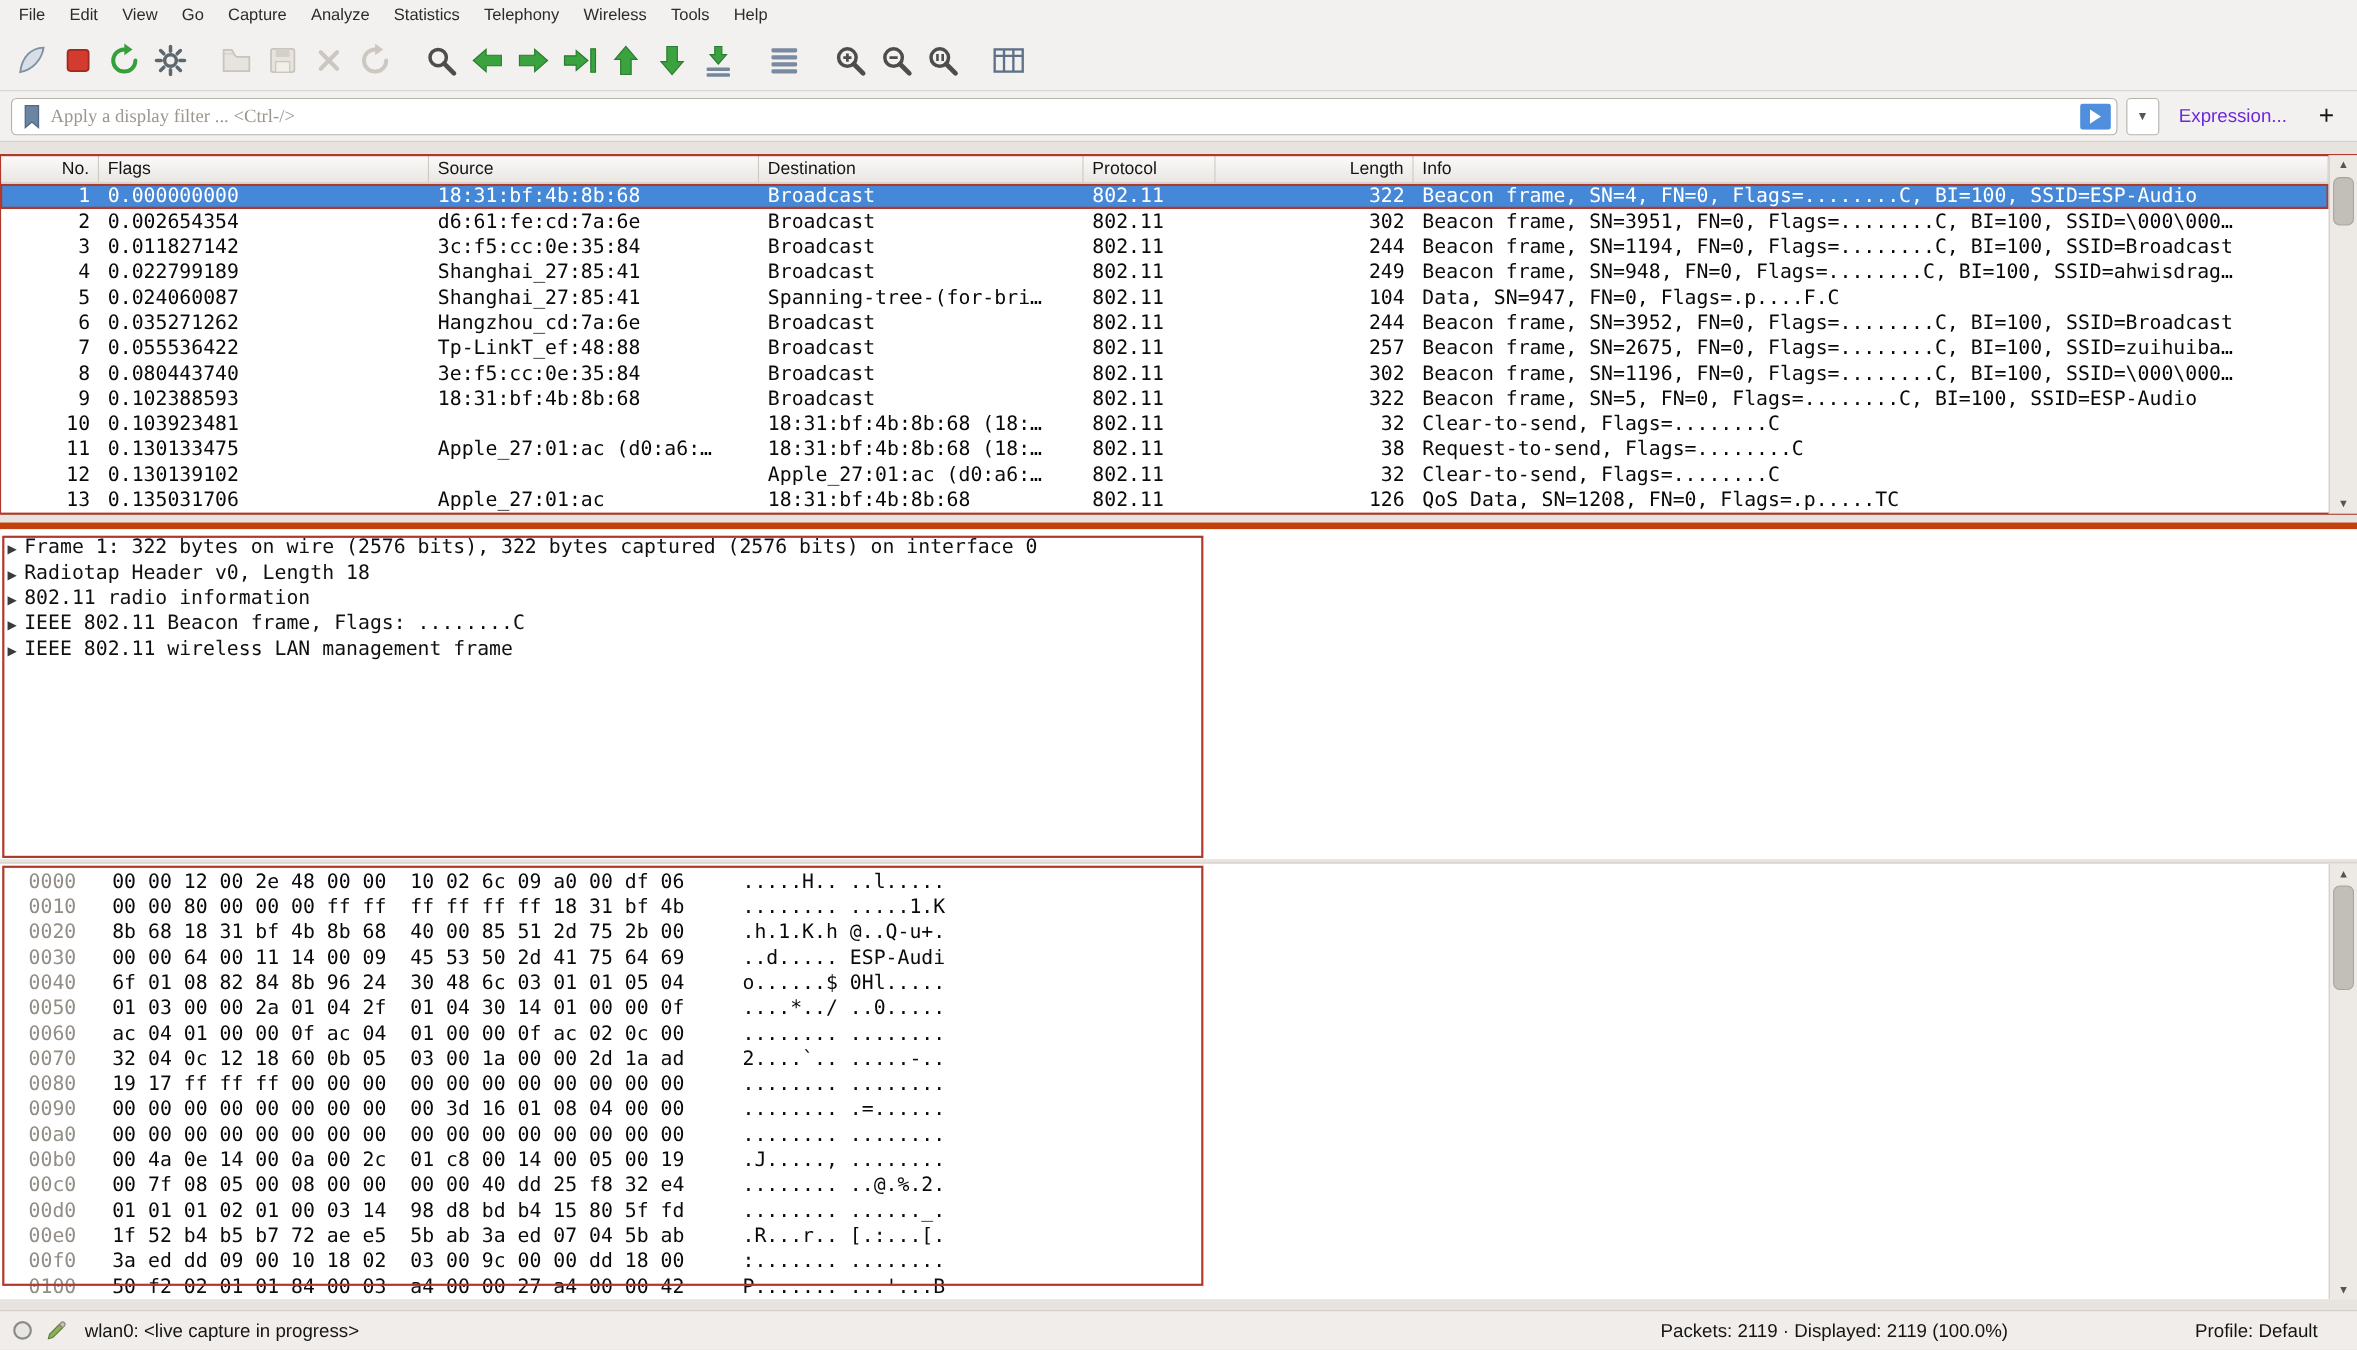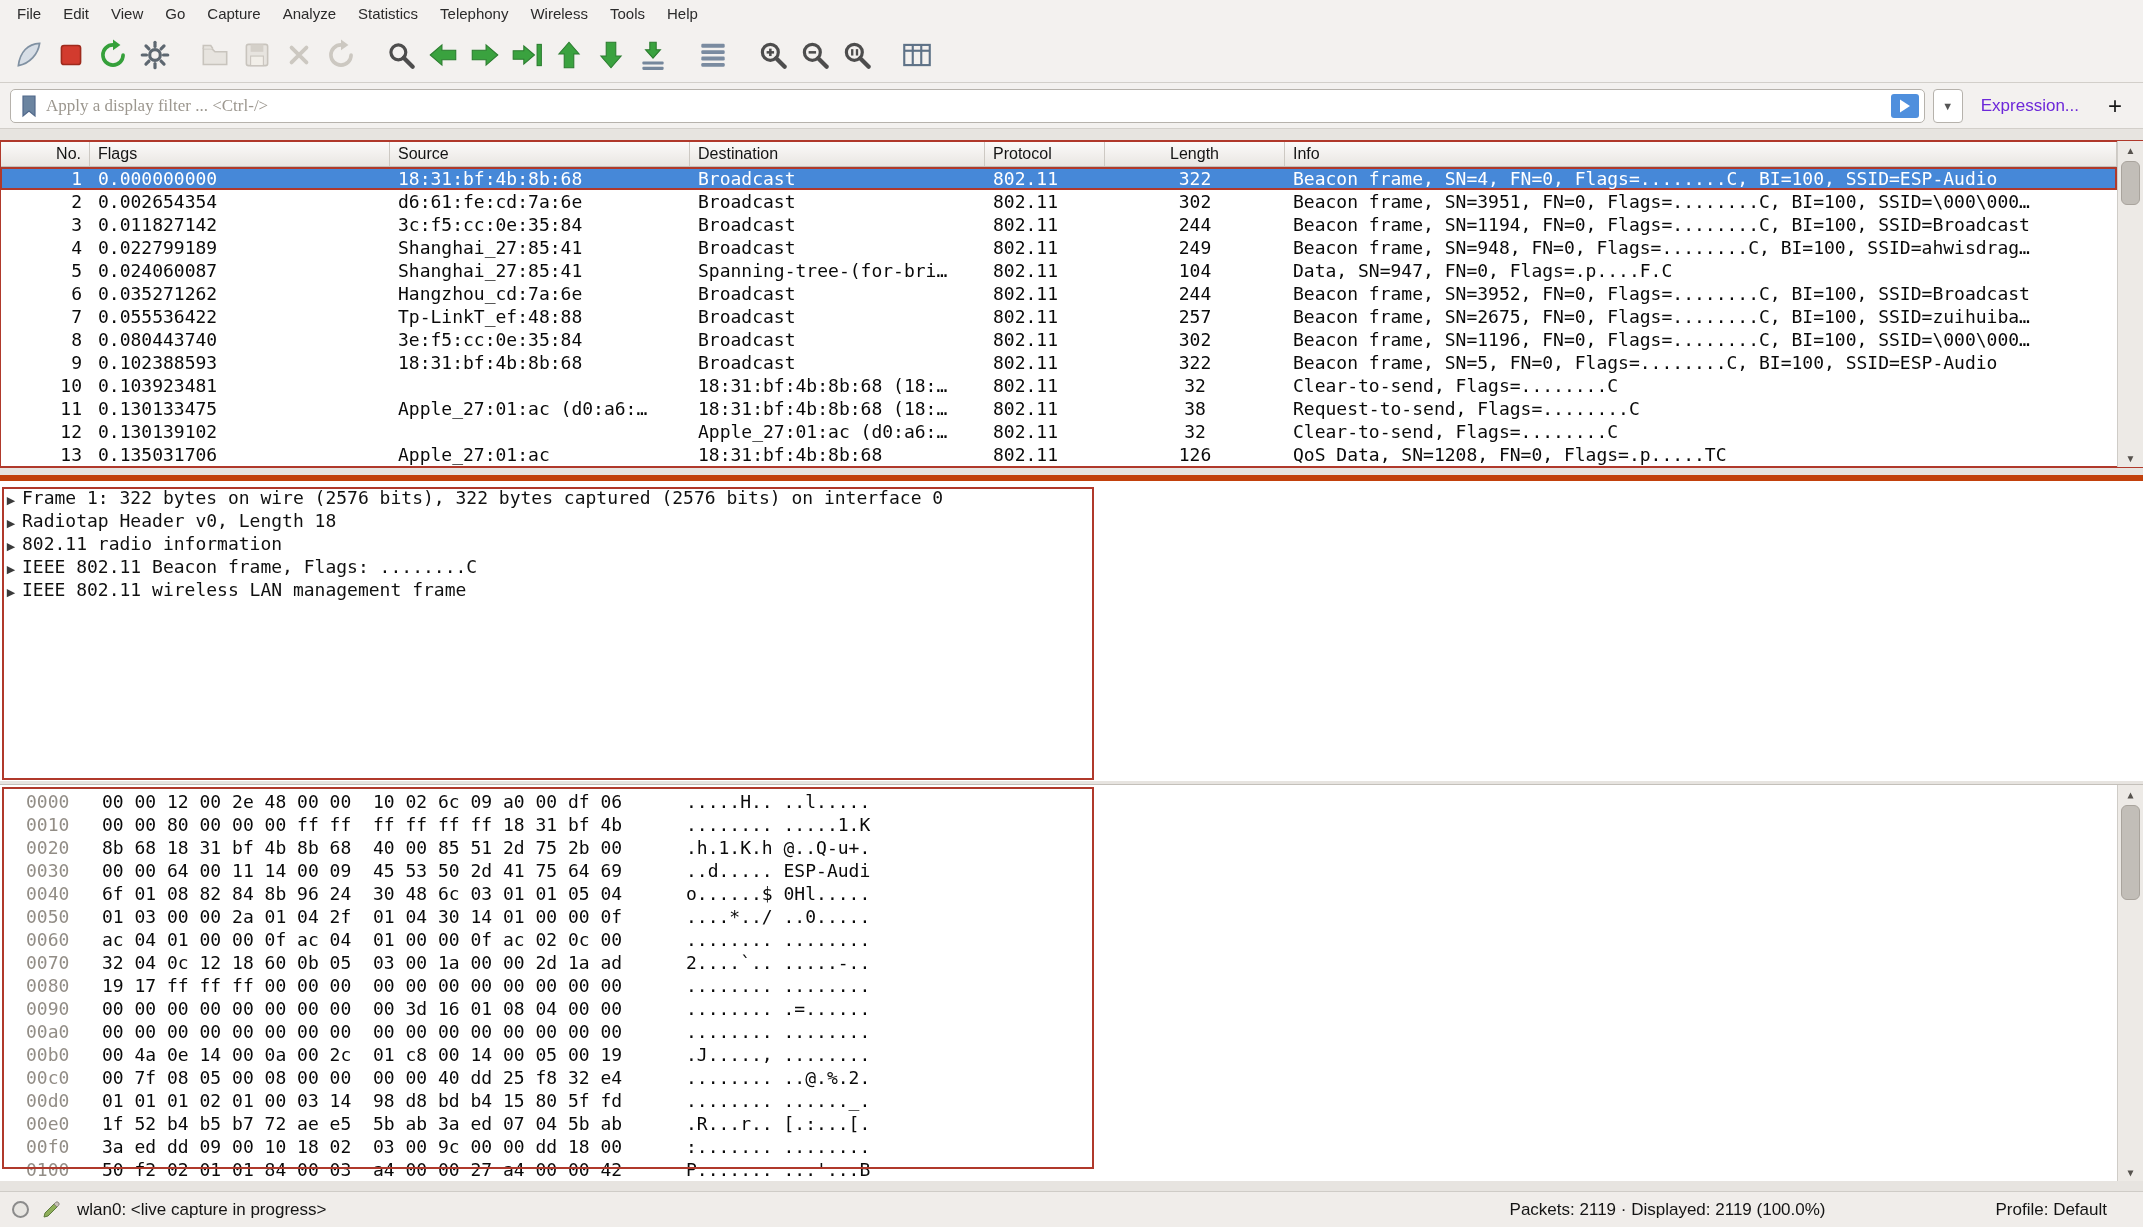--- a/index.html
+++ b/index.html
@@ -22,38 +22,38 @@
   .combo-btn{width:30px;height:34px;background:#fff;border:1px solid #b6b2ac;border-radius:4px;display:flex;align-items:center;justify-content:center;font-size:11px;color:#555}
   .expr-btn{font-size:17px;color:#6d28d9;padding:0 10px;cursor:default}
   .add-btn{font-size:24px;color:#161616;width:36px;text-align:center;cursor:default}
 
   .plist-wrap{margin-top:12px;position:relative;outline:2px solid var(--annot);outline-offset:-1px}
   .plist-header{height:26px;display:grid;grid-template-columns:90px 300px 300px 295px 120px 180px 1fr;background:linear-gradient(#fcfbfa,#e9e6e2);border-bottom:1px solid #c4c0ba;width:calc(100% - 26px)}
   .hcell{font-size:16px;line-height:25px;color:#141414;padding:0 8px;border-right:1px solid #cdc9c3;overflow:hidden;white-space:nowrap}
   .plist-body{height:300px;background:#fff;width:calc(100% - 26px);overflow:hidden}
   .prow{height:23px;display:grid;grid-template-columns:90px 300px 300px 295px 120px 180px 1fr;font-family:"DejaVu Sans Mono","Liberation Mono",monospace;font-size:18px;color:#0a0a0a}
   .pcell{line-height:23px;padding:0 8px;overflow:hidden;white-space:pre}
-  .c0{text-align:right}.c5{text-align:center}
+  .c0{text-align:right}.c5{text-align:right}
   .prow.sel{background:var(--sel);color:#fff;box-shadow:inset 0 0 0 2px var(--annot)}
 
   .vscroll{position:absolute;top:0;right:0;bottom:0;width:26px;background:#edeae6;border-left:1px solid #cfccc7;display:flex;flex-direction:column}
   .sarrow{height:18px;display:flex;align-items:center;justify-content:center;font-size:10px;color:#57534e}
   .strack{flex:1;position:relative}
   .sthumb{position:absolute;left:3px;right:3px;background:#c2beb8;border:1px solid #a9a49d;border-radius:6px}
 
   .details{margin-top:8px;height:306px;background:#fff;border-top:6px solid #c2410c;position:relative;padding-top:5px;font-family:"DejaVu Sans Mono","Liberation Mono",monospace;font-size:18px;color:#101010;overflow:hidden}
   .detail-row{height:23px;line-height:23px;white-space:pre;overflow:hidden}
   .tri{display:inline-block;width:22px;text-align:center;font-size:11px;color:#3a3a3a;font-family:"DejaVu Sans",sans-serif}
 
   .hexpane{margin-top:3px;flex:1;background:#fff;border-top:1px solid #c4c0ba;position:relative;padding-top:5px;margin-bottom:10px;font-family:"DejaVu Sans Mono","Liberation Mono",monospace;font-size:18px;overflow:hidden}
   #hexlines{width:calc(100% - 26px)}
   .hex-row{height:23px;line-height:23px;white-space:pre}
   .hoff{display:inline-block;width:60px;margin-left:26px;color:#928d86}
   .hbytes{display:inline-block;margin-left:16px;width:545px;color:#0a0a0a}
-  .hascii{display:inline-block;margin-left:39px;color:#0a0a0a}
+  .hascii{display:inline-block;margin-left:28px;color:#0a0a0a}
 
   .annot-rect{position:absolute;border:2px solid var(--annot);pointer-events:none;z-index:5}
 
   .statusbar{height:36px;background:#f0edea;border-top:1px solid #cfccc7;display:flex;align-items:center;padding:0 12px;font-size:17px;color:#141414}
   .sb-left{display:flex;align-items:center;gap:12px}
   .expert-circle{width:17px;height:17px;border-radius:50%;border:2px solid #8b8b8b;background:#e8e6e2}
   .pencil{display:flex;align-items:center}
   .sb-capture{margin-left:4px}
   .sb-spacer{flex:1}
   .sb-profile{margin-left:170px;margin-right:24px}

